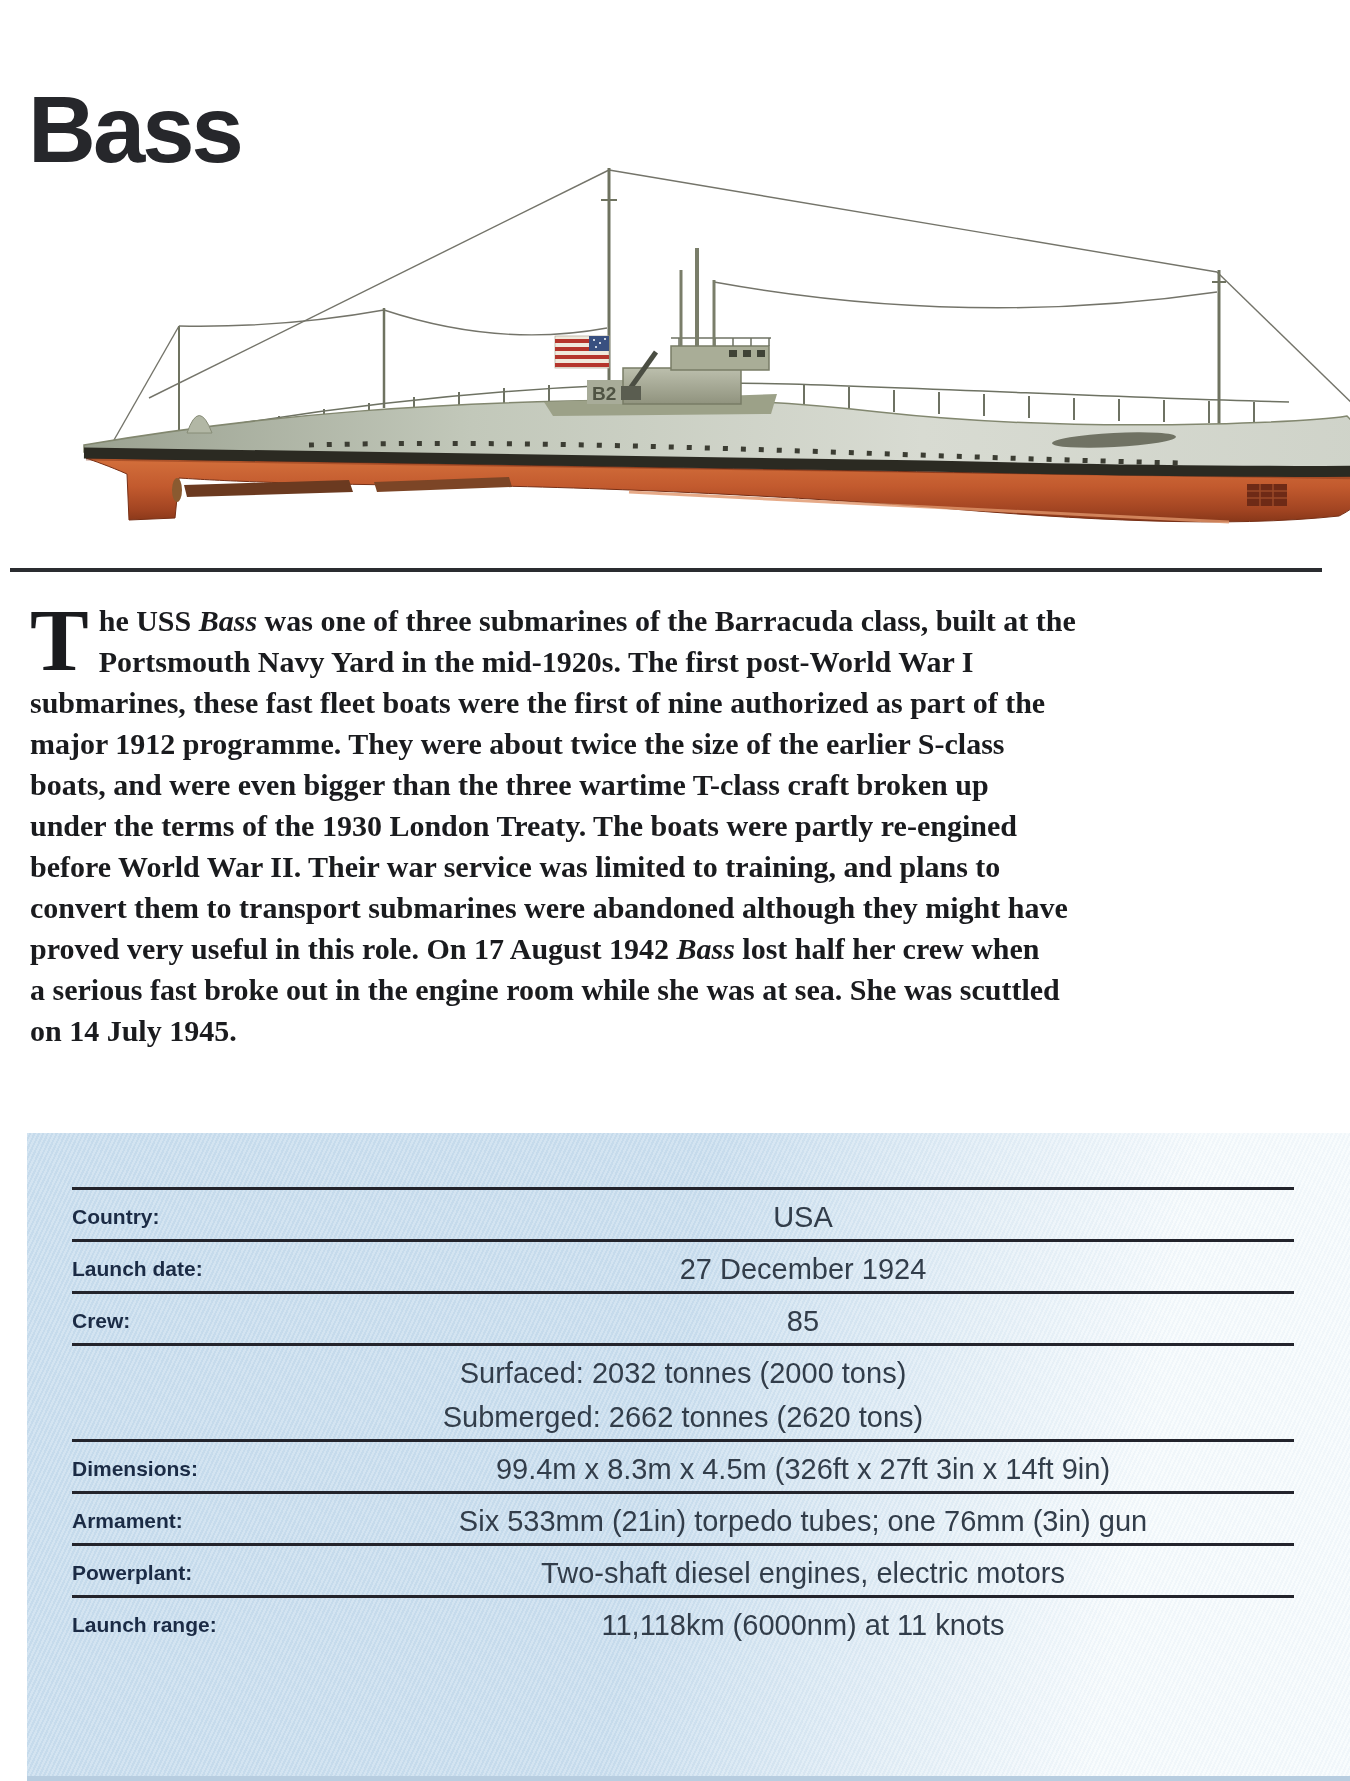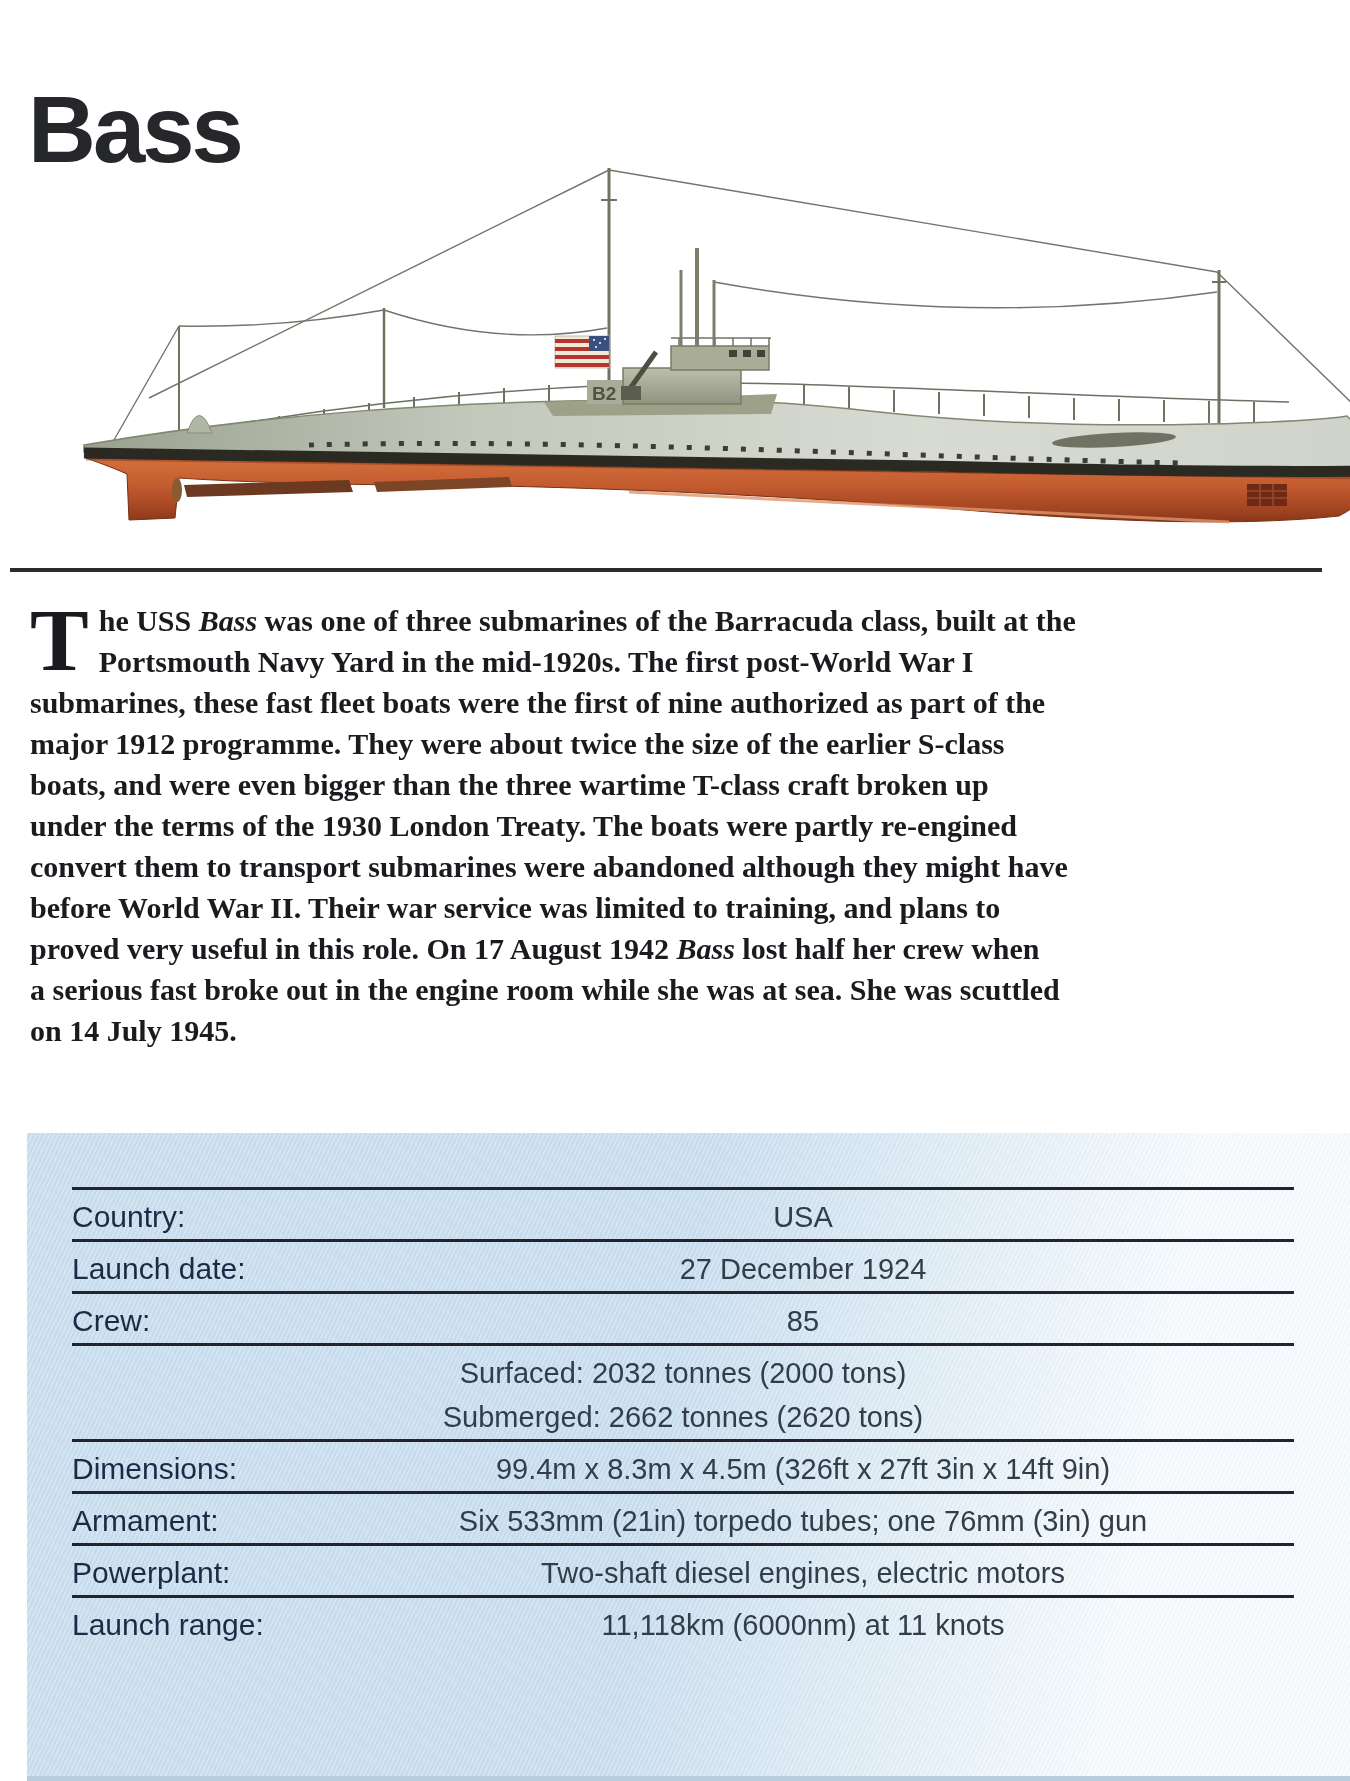--- a/index.html
+++ b/index.html
@@ -55,21 +55,21 @@
   .specs-table{
     position:absolute;left:45px;top:54px;width:1222px;
   }
   .spec-row{
     display:flex;align-items:flex-start;
     border-top:3px solid var(--panel-rule);
     padding-top:5px;min-height:44px;
   }
   .spec-label{
     width:240px;flex:0 0 240px;
-    font-size:30px;font-weight:normal;color:var(--label-text);
+    font-size:21px;font-weight:bold;color:var(--label-text);
     line-height:44px;letter-spacing:0;
   }
   .spec-values{flex:1;text-align:center;}
   .spec-value{
     font-size:29px;color:var(--value-text);line-height:44px;
   }
   .panel-bottom-strip{
     position:absolute;left:0;bottom:0;width:100%;height:5px;
     background:var(--panel-bottom-strip);
   }
@@ -199,22 +199,22 @@
 
 <div class="article">
   <span class="dropcap">T</span>
   <div id="article-lines">
       <div class="pline"><span>he USS </span><span class="it">Bass</span><span> was one of three submarines of the Barracuda class, built at the</span></div>
       <div class="pline"><span>Portsmouth Navy Yard in the mid-1920s. The first post-World War I</span></div>
       <div class="pline"><span>submarines, these fast fleet boats were the first of nine authorized as part of the</span></div>
       <div class="pline"><span>major 1912 programme. They were about twice the size of the earlier S-class</span></div>
       <div class="pline"><span>boats, and were even bigger than the three wartime T-class craft broken up</span></div>
       <div class="pline"><span>under the terms of the 1930 London Treaty. The boats were partly re-engined</span></div>
+      <div class="pline"><span>before World War II. Their war service was limited to training, and plans to</span></div>
       <div class="pline"><span>convert them to transport submarines were abandoned although they might have</span></div>
-      <div class="pline"><span>before World War II. Their war service was limited to training, and plans to</span></div>
       <div class="pline"><span>proved very useful in this role. On 17 August 1942 </span><span class="it">Bass</span><span> lost half her crew when</span></div>
       <div class="pline"><span>a serious fast broke out in the engine room while she was at sea. She was scuttled</span></div>
       <div class="pline"><span>on 14 July 1945.</span></div>
     </div>
 </div>
 
 <section class="specs-panel">
   <div class="specs-table" id="specs-rows">
       <div class="spec-row">
         <div class="spec-label">Country:</div>

